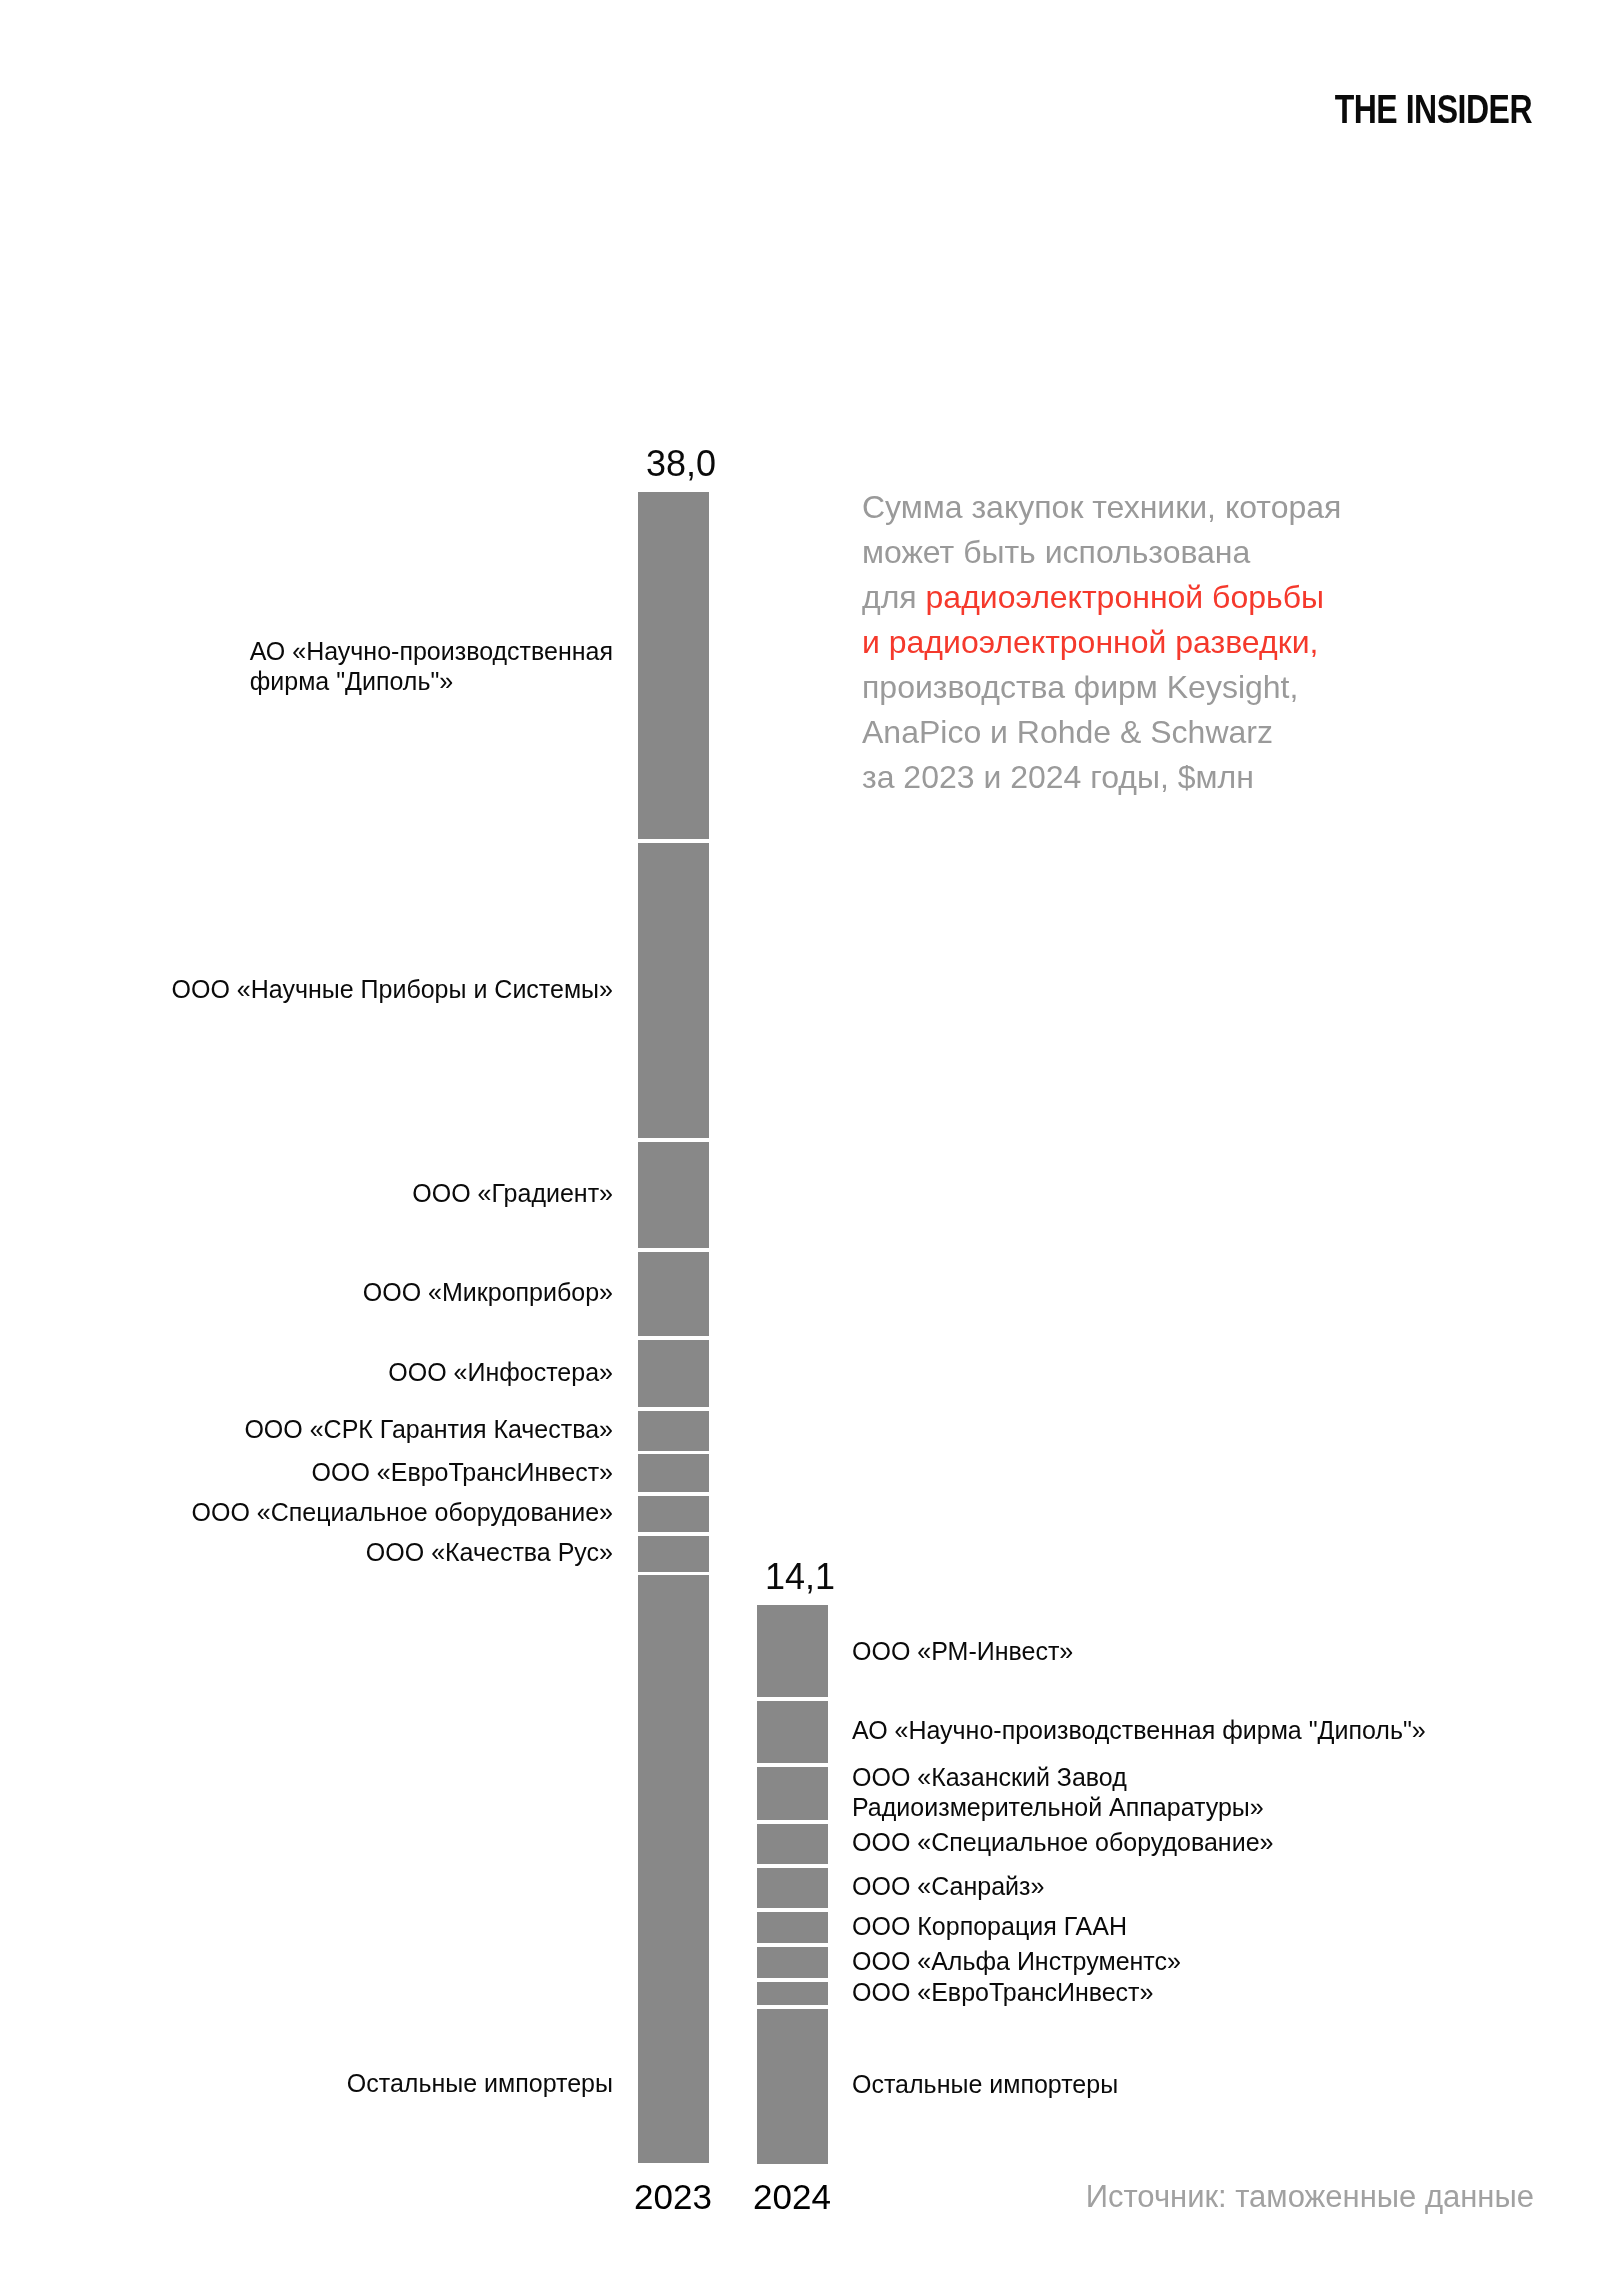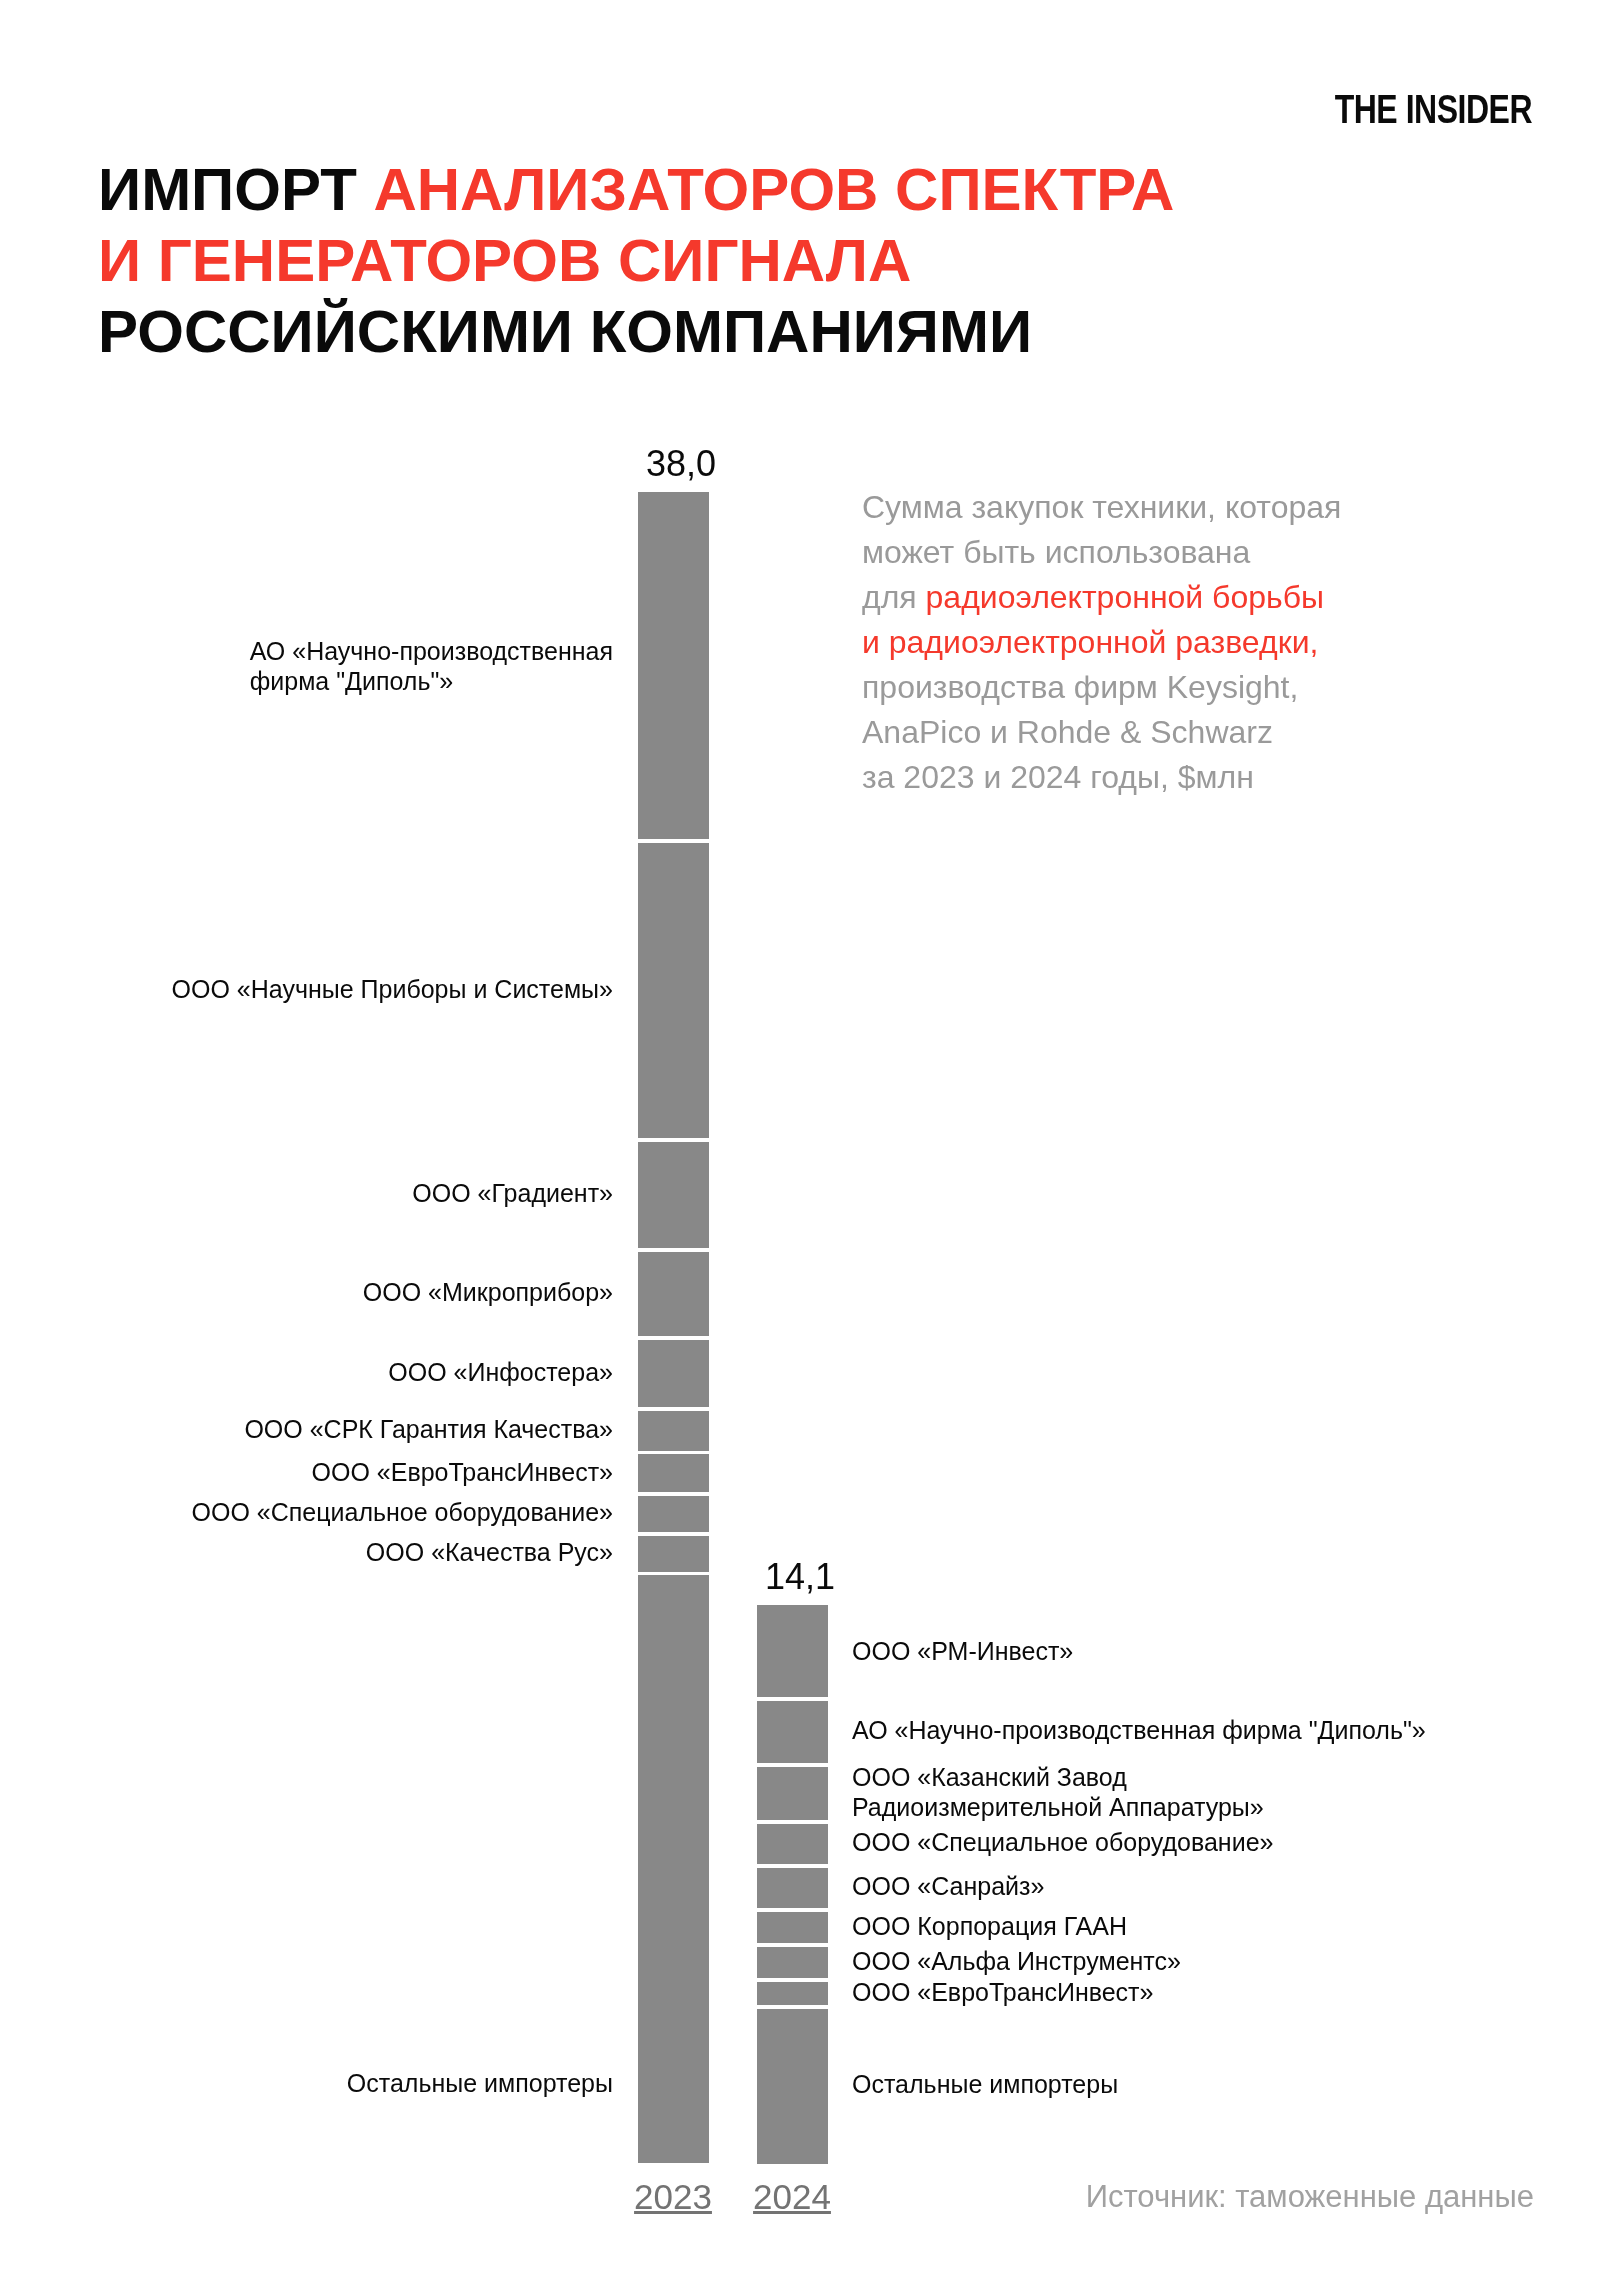--- a/index.html
+++ b/index.html
@@ -64,43 +64,39 @@
     line-height:37px;
     color:#0a0a0a;
     white-space:nowrap;
     margin-left:8px;
   }
   .year-label{
     position:absolute;
     transform:translateX(-50%);
     font-size:35px;
     line-height:37px;
-    color:#737373;
+    color:#000000;
     white-space:nowrap;
-    text-decoration:underline;
   }
   .source{
     position:absolute;
     top:2179px;
     right:79px;
     font-size:31px;
     line-height:35px;
     color:var(--source_gray);
     white-space:nowrap;
     text-align:right;
   }
 </style>
 </head>
 <body>
 
 <div class="page">
   <div class="logo">THE INSIDER</div>
-  <div class="title"><span>ИМПОРТ </span><span class="red">АНАЛИЗАТОРОВ СПЕКТРА
-И ГЕНЕРАТОРОВ СИГНАЛА</span><span>
-РОССИЙСКИМИ КОМПАНИЯМИ</span></div>
   <div class="subtitle"><span>Сумма закупок техники, которая
 может быть использована
 для </span><span class="red">радиоэлектронной борьбы
 и радиоэлектронной разведки,</span><span>
 производства фирм Keysight,
 AnaPico и Rohde &amp; Schwarz
 за 2023 и 2024 годы, $млн</span></div>
   <div id="chart">
       <div class="total-label" style="left: 673px; top: 445px;">38,0</div>
       <div class="seg" style="left: 638px; top: 492px; width: 71px; height: 347px;"></div>

